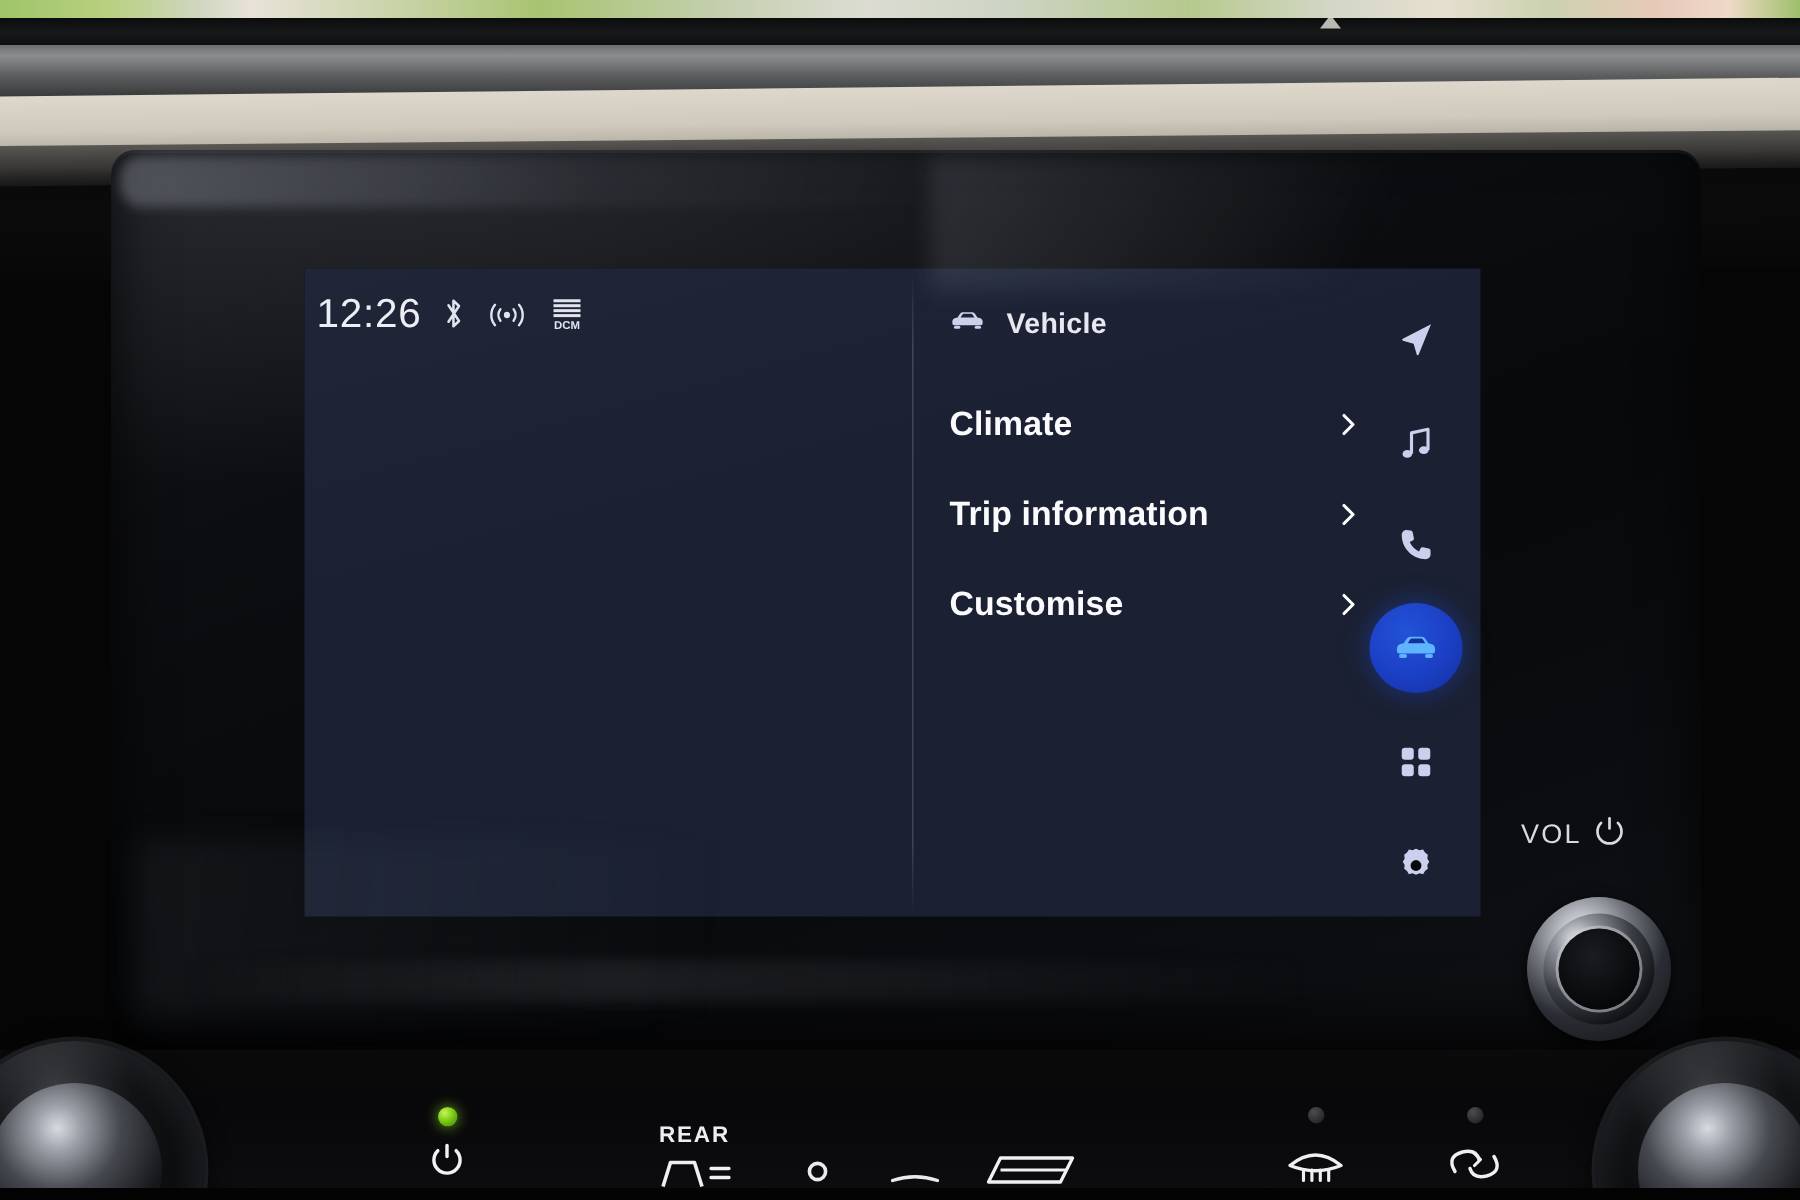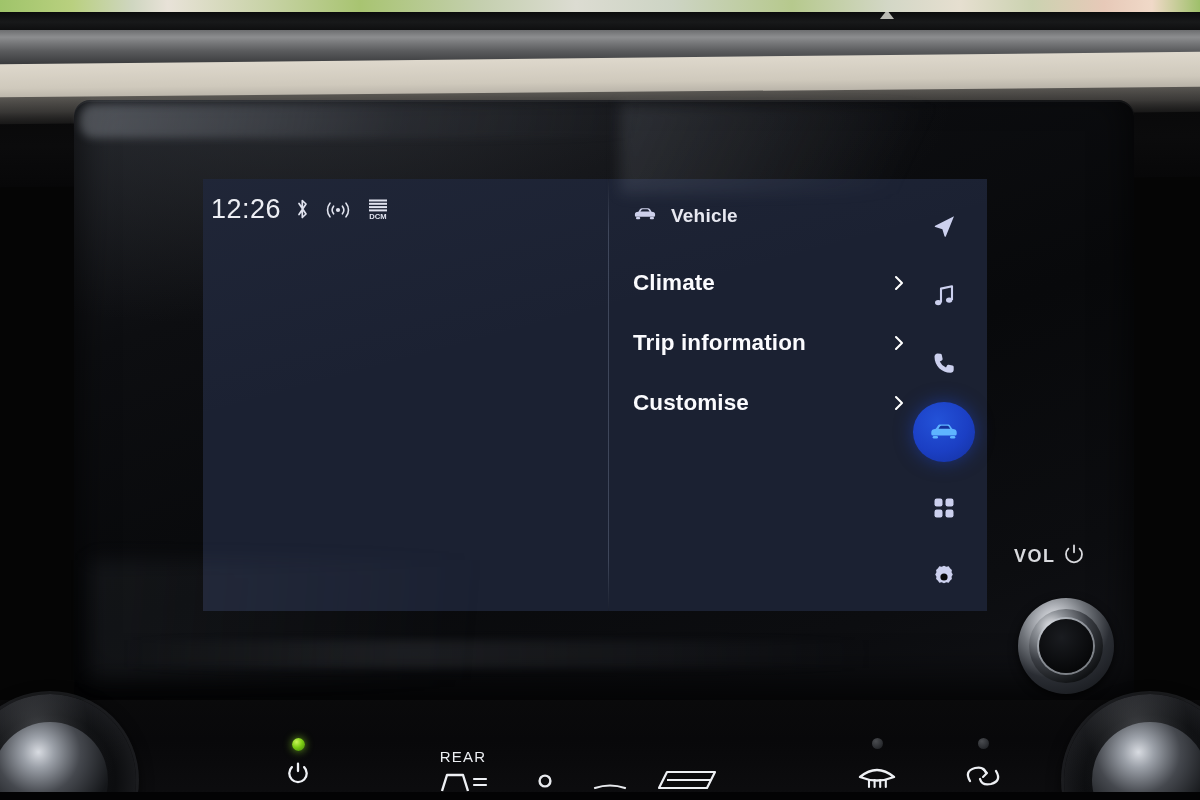--- a/index.html
+++ b/index.html
@@ -161,21 +161,21 @@
     box-shadow: 0 0 18px rgba(30,70,210,.5);
   }
   .side-sp { height: 8px; }
 
   
   .vol-label {
     position: absolute; left: 1014px; top: 543px;
     display: flex; align-items: center; gap: 7px;
   }
   .vol-label .txt {
-    color: #d9dade; font-size: 18px; letter-spacing: 1.5px; font-weight: 700;
+    color: #d9dade; font-size: 18px; letter-spacing: 1.5px; font-weight: 400;
   }
   .knob {
     position: absolute; left: 1018px; top: 598px;
     width: 96px; height: 96px; border-radius: 50%;
     background:
       radial-gradient(circle at 38% 26%, #f0f1f3 0%, #b9bcc2 16%, #6f7379 36%, #2a2d33 60%, #0e1013 100%);
     box-shadow: 0 3px 10px rgba(0,0,0,.75);
     display: flex; align-items: center; justify-content: center;
   }
   .knob::before {
@@ -216,21 +216,21 @@
     background: radial-gradient(circle at 35% 30%, #c8f556 0%, #7bcb14 45%, #3d7a06 100%);
     box-shadow: 0 0 9px rgba(140,220,40,.75);
     margin: 0 auto 10px;
   }
   .led-dim {
     width: 11px; height: 11px; border-radius: 50%;
     background: radial-gradient(circle at 35% 30%, #4a4c50 0%, #2c2e32 60%, #16181a 100%);
     margin: 0 auto 10px;
   }
   .hv-label {
-    color: #eceef2; font-size: 15px; font-weight: 400; letter-spacing: 1.2px;
+    color: #eceef2; font-size: 15px; font-weight: 700; letter-spacing: 1.2px;
     margin-top: 3px;
   }
 
   .btm-line {
     position: absolute; left: 0; top: 792px; width: 1200px; height: 8px;
     background: #030304;
   }
 
   
   .reflect-a {

